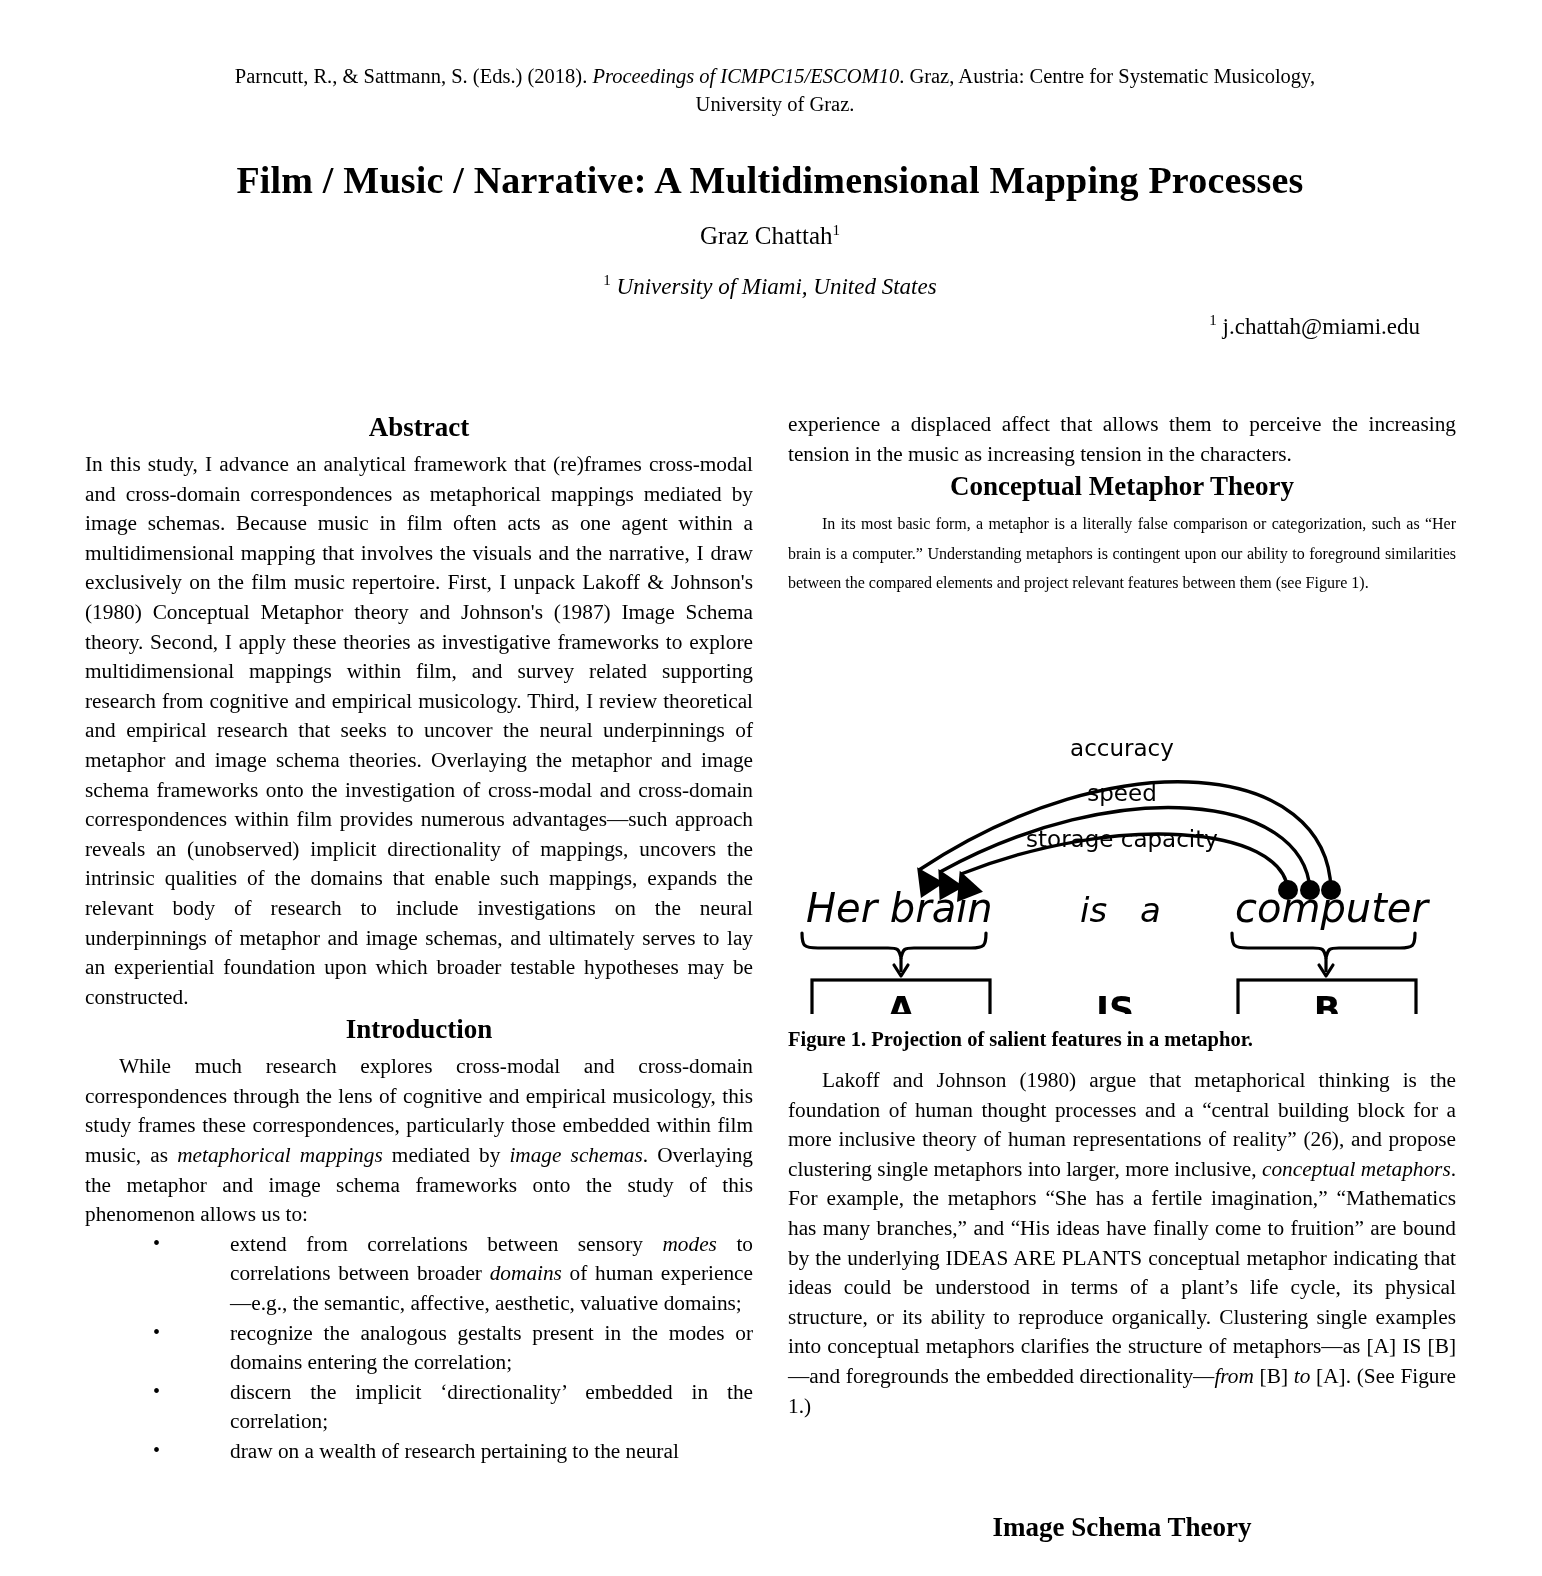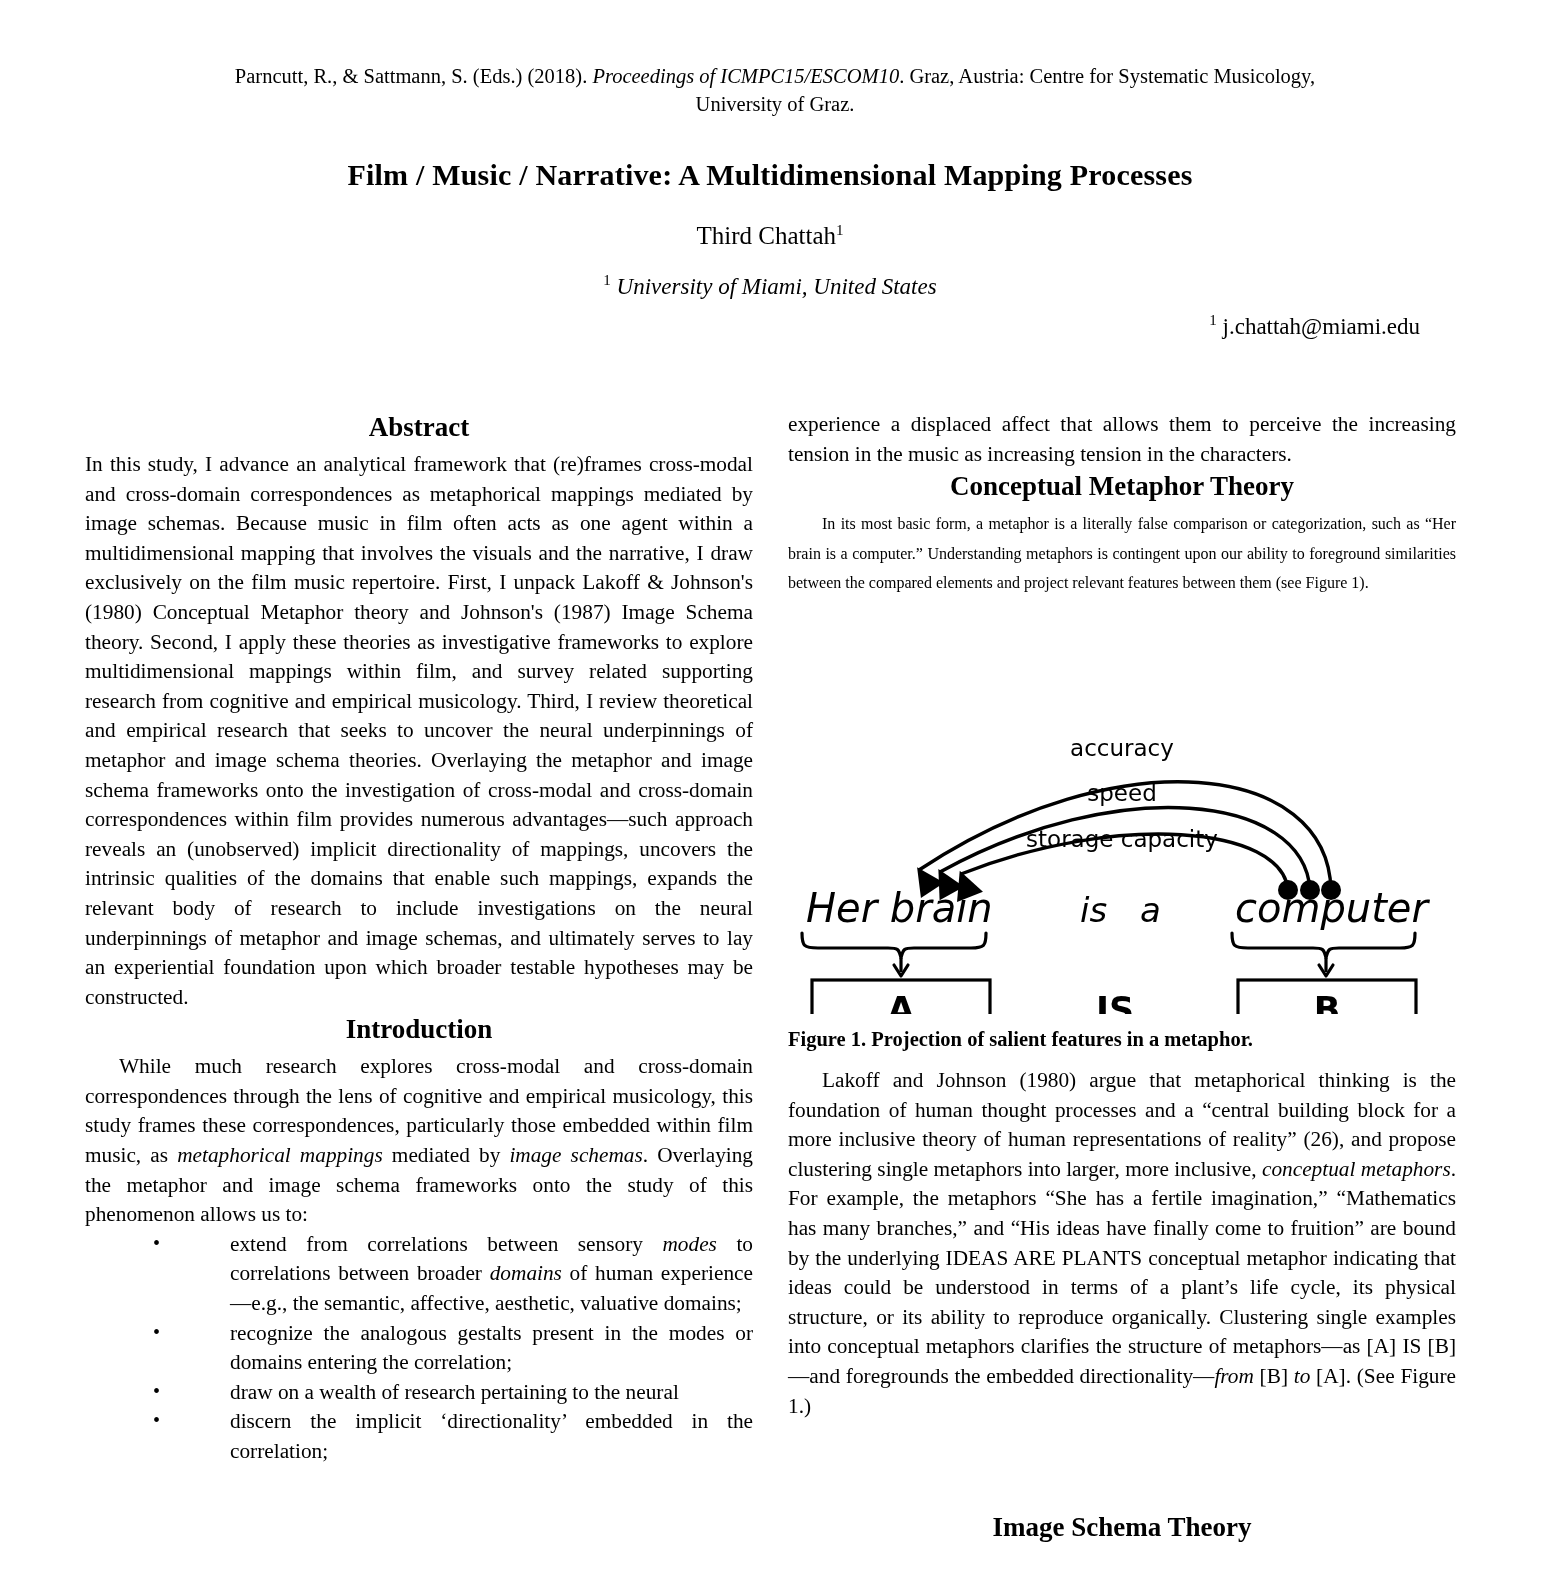--- a/index.html
+++ b/index.html
@@ -35,21 +35,21 @@
   }
   .cite i { }
 
   
   .title {
     position: absolute;
     left: 120px;
     top: 158px;
     width: 1300px;
     text-align: center;
-    font-size: 30px;
+    font-size: 38px;
     font-weight: bold;
     letter-spacing: 0.2px;
   }
   .author {
     position: absolute;
     left: 120px;
     top: 222px;
     width: 1300px;
     text-align: center;
     font-size: 25px;
@@ -154,43 +154,43 @@
 <div class="page">
 
   <div class="cite">
     <span>Parncutt, R., &amp; Sattmann, S. (Eds.) (2018). </span><i>Proceedings of ICMPC15/ESCOM10</i><span>. Graz, Austria: Centre for Systematic Musicology,</span>
     <div>University of Graz.</div>
   </div>
 
   <div class="title">Film / Music / Narrative: A Multidimensional Mapping Processes</div>
 
   <div class="author">
-    <span>Third Chattah</span><sup>1</sup>
+    <span>Graz Chattah</span><sup>1</sup>
   </div>
 
   <div class="affil">
     <span class="mk">1</span> <span>University of Miami, United States</span>
   </div>
 
   <div class="email">
     <span class="mk">1</span> <span>j.chattah@miami.edu</span>
   </div>
 
   <div class="col col-left">
     <h2 class="sect">Abstract</h2>
     <p class="body">In this study, I advance an analytical framework that (re)frames cross-modal and cross-domain correspondences as metaphorical mappings mediated by image schemas. Because music in film often acts as one agent within a multidimensional mapping that involves the visuals and the narrative, I draw exclusively on the film music repertoire. First, I unpack Lakoff &amp; Johnson's (1980) Conceptual Metaphor theory and Johnson's (1987) Image Schema theory. Second, I apply these theories as investigative frameworks to explore multidimensional mappings within film, and survey related supporting research from cognitive and empirical musicology. Third, I review theoretical and empirical research that seeks to uncover the neural underpinnings of metaphor and image schema theories. Overlaying the metaphor and image schema frameworks onto the investigation of cross-modal and cross-domain correspondences within film provides numerous advantages—such approach reveals an (unobserved) implicit directionality of mappings, uncovers the intrinsic qualities of the domains that enable such mappings, expands the relevant body of research to include investigations on the neural underpinnings of metaphor and image schemas, and ultimately serves to lay an experiential foundation upon which broader testable hypotheses may be constructed.</p>
 
     <h2 class="sect gap-top">Introduction</h2>
     <p class="body indent"><span>While much research explores cross-modal and cross-domain correspondences through the lens of cognitive and empirical musicology, this study frames these correspondences, particularly those embedded within film music, as </span><i class="em">metaphorical mappings</i><span> mediated by </span><i class="em">image schemas</i><span>. Overlaying the metaphor and image schema frameworks onto the study of this phenomenon allows us to:</span></p>
 
     <ul class="bullets">
       <li><span>extend from correlations between sensory </span><i class="em">modes</i><span> to correlations between broader </span><i class="em">domains</i><span> of human experience—e.g., the semantic, affective, aesthetic, valuative domains;</span></li>
       <li><span>recognize the analogous gestalts present in the modes or domains entering the correlation;</span></li>
+      <li><span>discern the implicit ‘directionality’ embedded in the correlation;</span></li>
       <li><span>draw on a wealth of research pertaining to the neural</span></li>
-      <li><span>discern the implicit ‘directionality’ embedded in the correlation;</span></li>
     </ul>
   </div>
 
   <div class="rt-block-a">
     <p class="body" style="font-size:21.3px;line-height:29.6px;">experience a displaced affect that allows them to perceive the increasing tension in the music as increasing tension in the characters.</p>
     <h2 class="sect gap-top">Conceptual Metaphor Theory</h2>
     <p class="body indent" style="font-size:16px;line-height:29.6px;">In its most basic form, a metaphor is a literally false comparison or categorization, such as “Her brain is a computer.” Understanding metaphors is contingent upon our ability to foreground similarities between the compared elements and project relevant features between them (see Figure 1).</p>
   </div>
 
   <div class="figure">

